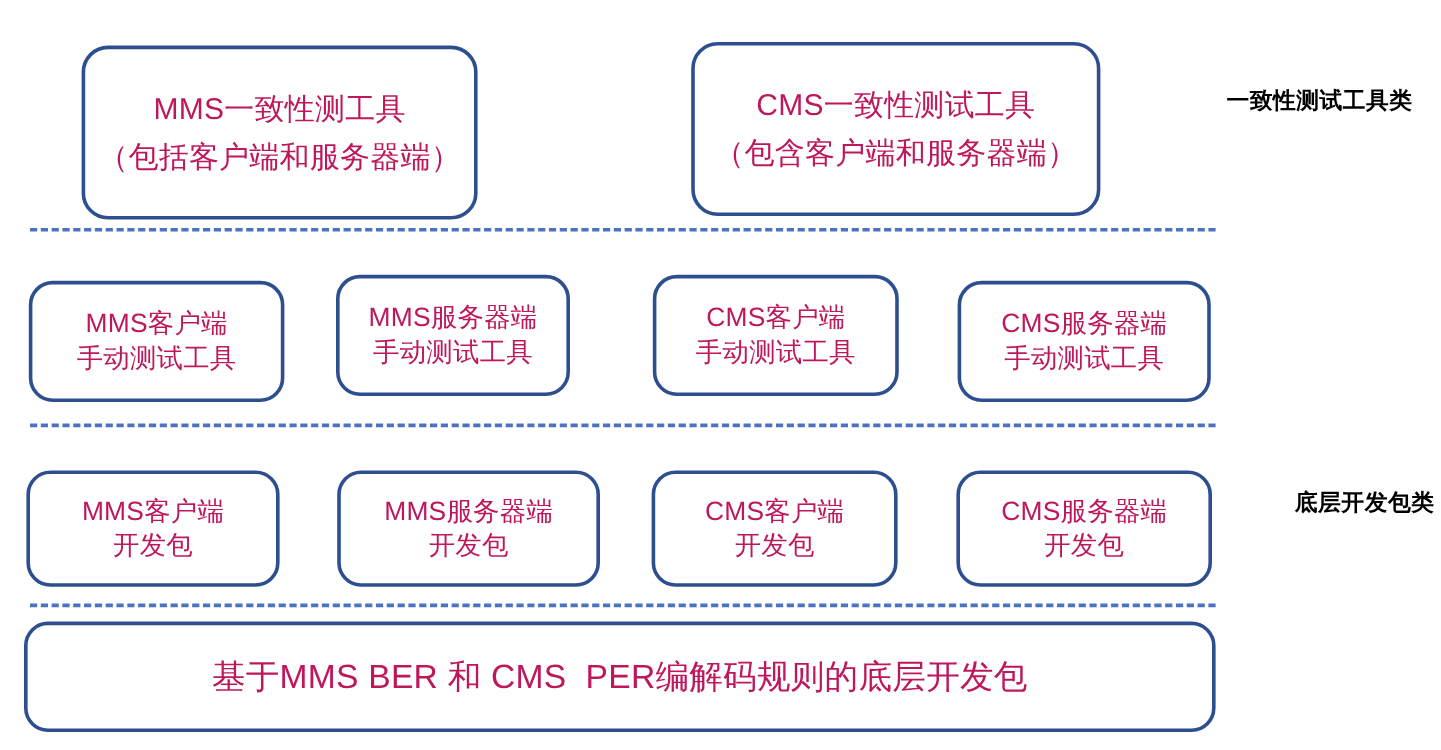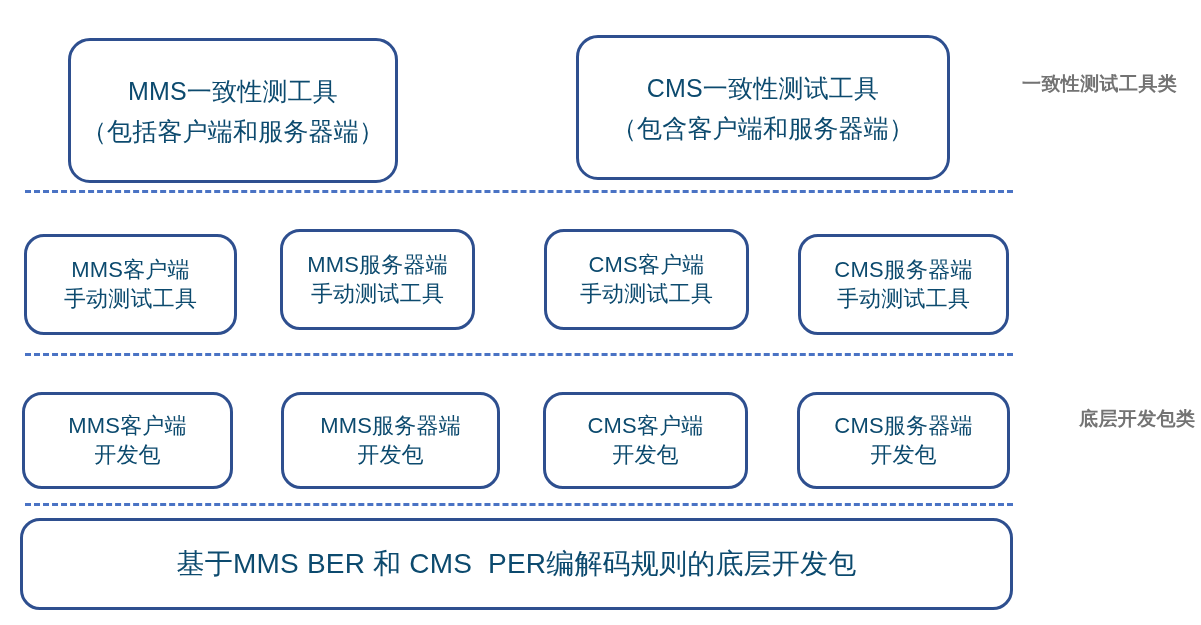--- a/index.html
+++ b/index.html
@@ -22,42 +22,42 @@
   .node {
     position: absolute;
     box-sizing: border-box;
     border: 3px solid #2e4f8f;
     background: #ffffff;
     display: flex;
     flex-direction: column;
     align-items: center;
     justify-content: center;
     text-align: center;
-    color: #0c4a6e;
+    color: #be185d;
     line-height: 1.28;
     letter-spacing: 0.2px;
   }
   .node .line {
     display: block;
     white-space: pre;
   }
 
   
   .row1 {
     border-radius: 22px;
     font-size: 25px;
   }
   .row1 .line + .line {
     margin-top: 8px;
   }
   #node-mms-conformance {
     left: 68px;  top: 38px;  width: 330px; height: 145px;
   }
   #node-cms-conformance {
-    left: 576px; top: 35px;  width: 374px; height: 145px;
+    left: 576px; top: 35px;  width: 341px; height: 145px;
   }
 
   
   .row2 {
     border-radius: 20px;
     font-size: 22px;
   }
   #node-mms-client-manual   { left: 24px;  top: 234px; width: 213px; height: 101px; }
   #node-mms-server-manual   { left: 280px; top: 229px; width: 195px; height: 101px; }
   #node-cms-client-manual   { left: 544px; top: 229px; width: 205px; height: 101px; }
@@ -86,21 +86,21 @@
     height: 0;
     border-top: 3px dashed #4a73c4;
   }
   #divider-1 { left: 25px; top: 190px; width: 988px; }
   #divider-2 { left: 25px; top: 353px; width: 988px; }
   #divider-3 { left: 25px; top: 503px; width: 988px; }
 
   
   .category-label {
     position: absolute;
-    color: #737373;
+    color: #000000;
     font-size: 19px;
     font-weight: bold;
     white-space: nowrap;
     letter-spacing: 0.4px;
   }
   #label-conformance { left: 1022px; top: 71px; }
   #label-functional  { left: 1032px; top: 268px; }
   #label-lowlevel    { left: 1032px; top: 406px; margin-left: 47px; }
   #label-codec       { left: 1022px; top: 545px; }
 </style>

